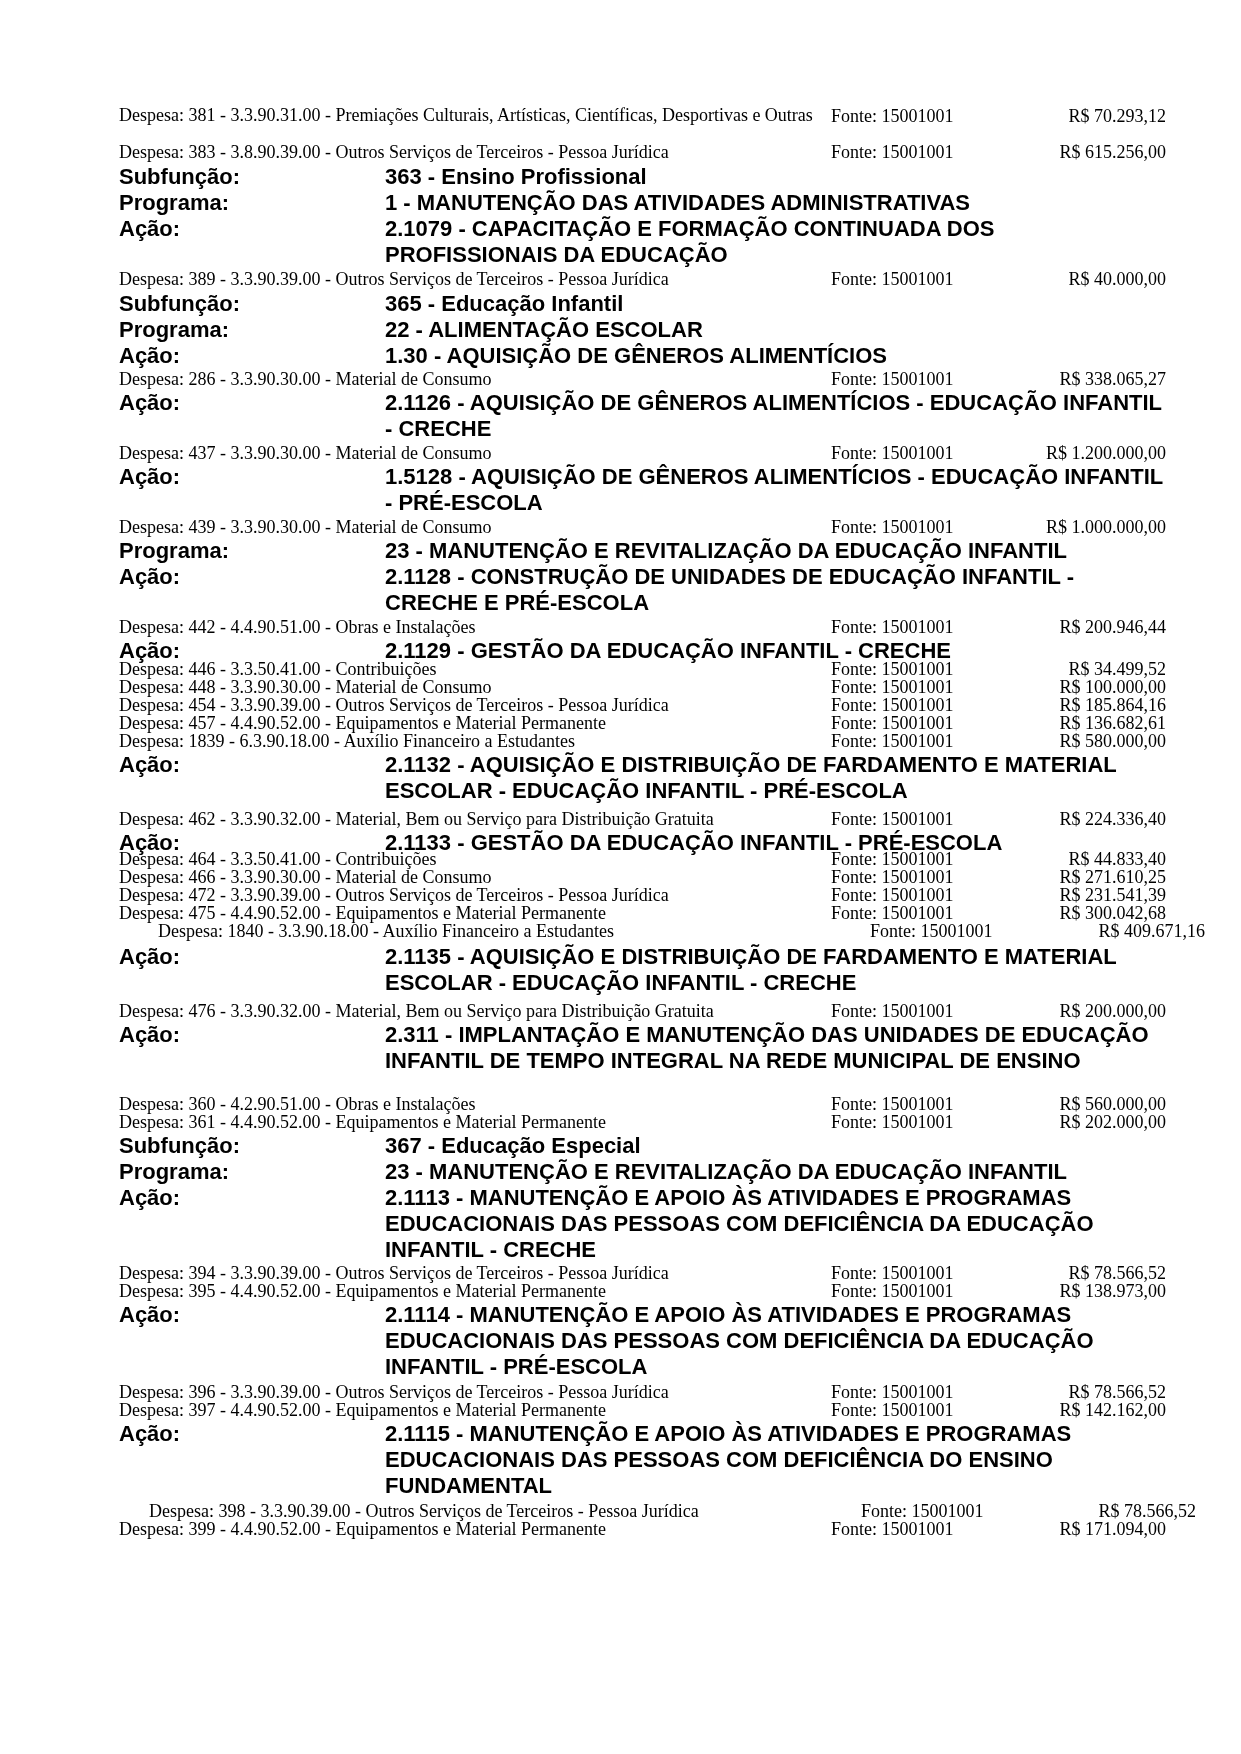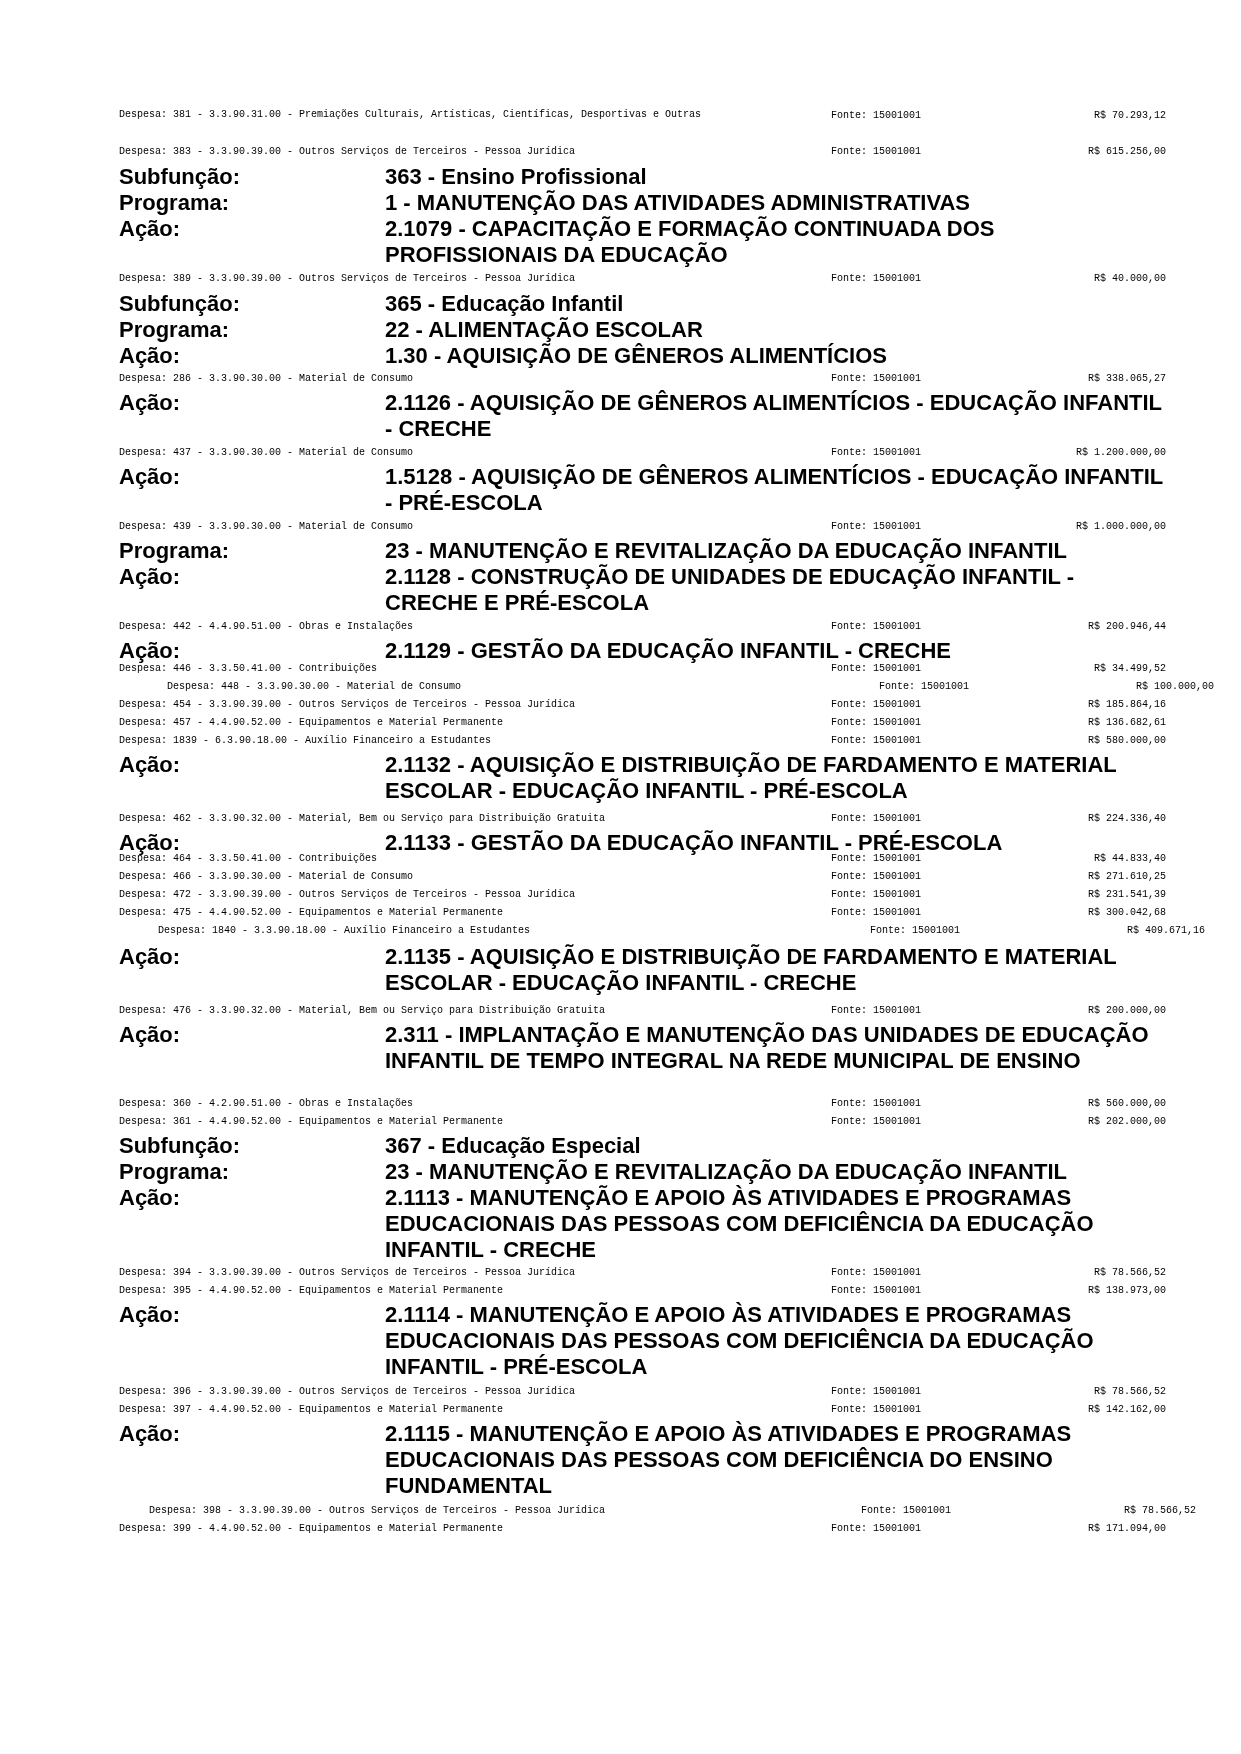--- a/index.html
+++ b/index.html
@@ -1,39 +1,39 @@
 <!DOCTYPE html>
 <html><head>
 <meta charset="utf-8">
 <style>
   html, body { margin: 0; padding: 0; background: #ffffff; }
   body { width: 1241px; height: 1754px; position: relative; overflow: hidden; color: #000; }
   #doc { position: absolute; left: 0; top: 0; width: 1241px; height: 1754px; }
   .row { position: absolute; left: 119px; width: 1047px; }
-  .d { height: 18px; font-family: Liberation Mono, monospace; font-size: 10px; line-height: 18px; white-space: nowrap; }
+  .d { height: 18px; font-family: Liberation Serif, serif; font-size: 18px; line-height: 18px; white-space: nowrap; }
   .d .desc { position: absolute; left: 0; top: 0; }
   .d .fonte { position: absolute; left: 712px; top: 0; }
   .d .valor { position: absolute; right: 0; top: 0; text-align: left; }
   .d.wrap { height: 36px; }
   .d.wrap .desc { white-space: normal; width: 700px; line-height: 16px; }
   .h { font-family: "Liberation Sans", sans-serif; font-weight: bold; font-size: 22px; line-height: 26px; }
   .h .lbl { position: absolute; left: 0; top: 0; }
   .h .val { position: absolute; left: 266px; top: 0; width: 780px; }
 </style>
 </head>
 <body>
 
 <div id="doc">
     <div class="row d wrap" style="top: 107px;">
       <span class="desc">Despesa: 381 - 3.3.90.31.00 - Premiações Culturais, Artísticas, Científicas, Desportivas e Outras</span>
       <span class="fonte">Fonte: 15001001</span>
       <span class="valor">R$ 70.293,12</span>
     </div>
     <div class="row d" style="top: 143px;">
-      <span class="desc">Despesa: 383 - 3.3.90.39.00 - Outros Serviços de Terceiros - Pessoa Jurídica</span>
+      <span class="desc">Despesa: 383 - 3.8.90.39.00 - Outros Serviços de Terceiros - Pessoa Jurídica</span>
       <span class="fonte">Fonte: 15001001</span>
       <span class="valor">R$ 615.256,00</span>
     </div>
     <div class="row h" style="top: 164px;">
       <span class="lbl">Subfunção:</span>
       <span class="val">363 - Ensino Profissional</span>
     </div>
     <div class="row h" style="top: 190px;">
       <span class="lbl">Programa:</span>
       <span class="val">1 - MANUTENÇÃO DAS ATIVIDADES ADMINISTRATIVAS</span>
@@ -97,21 +97,21 @@
     </div>
     <div class="row h" style="top: 638px;">
       <span class="lbl">Ação:</span>
       <span class="val">2.1129 - GESTÃO DA EDUCAÇÃO INFANTIL - CRECHE</span>
     </div>
     <div class="row d" style="top: 660px;">
       <span class="desc">Despesa: 446 - 3.3.50.41.00 - Contribuições</span>
       <span class="fonte">Fonte: 15001001</span>
       <span class="valor">R$ 34.499,52</span>
     </div>
-    <div class="row d" style="top: 678px; margin-left: 48px;">
+    <div class="row d" style="top: 678px;">
       <span class="desc">Despesa: 448 - 3.3.90.30.00 - Material de Consumo</span>
       <span class="fonte">Fonte: 15001001</span>
       <span class="valor">R$ 100.000,00</span>
     </div>
     <div class="row d" style="top: 696px;">
       <span class="desc">Despesa: 454 - 3.3.90.39.00 - Outros Serviços de Terceiros - Pessoa Jurídica</span>
       <span class="fonte">Fonte: 15001001</span>
       <span class="valor">R$ 185.864,16</span>
     </div>
     <div class="row d" style="top: 714px;">

